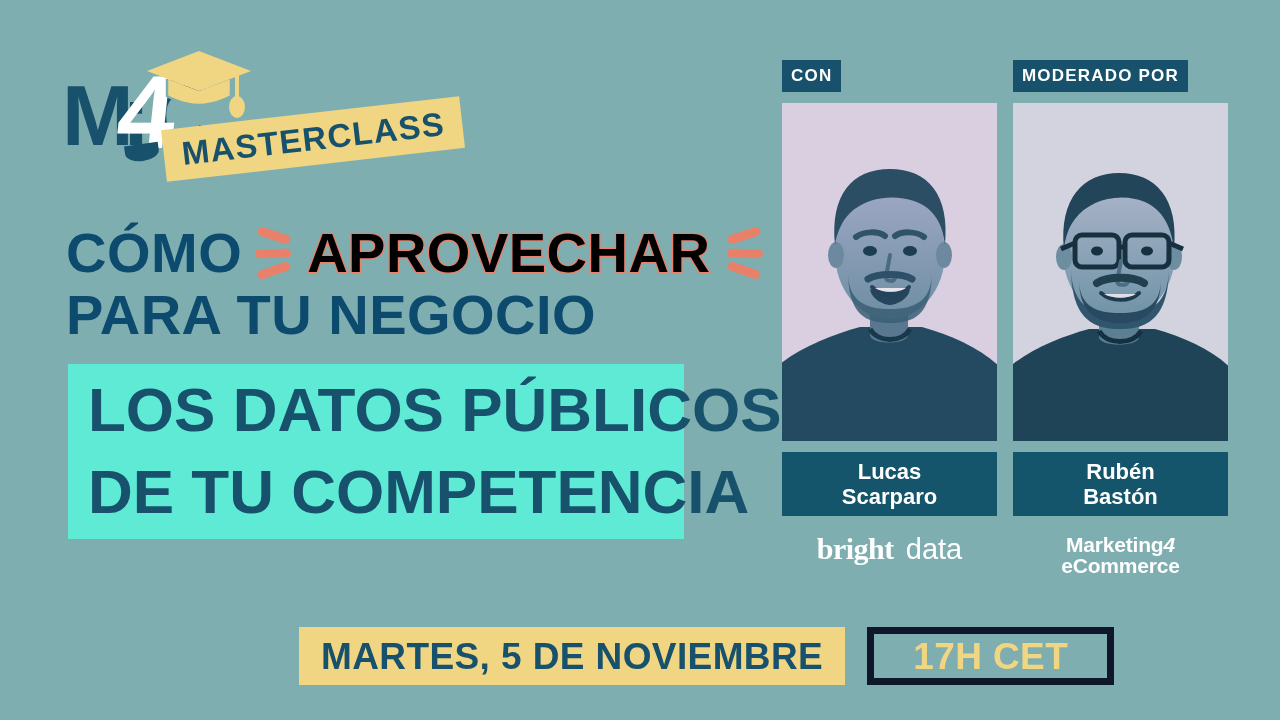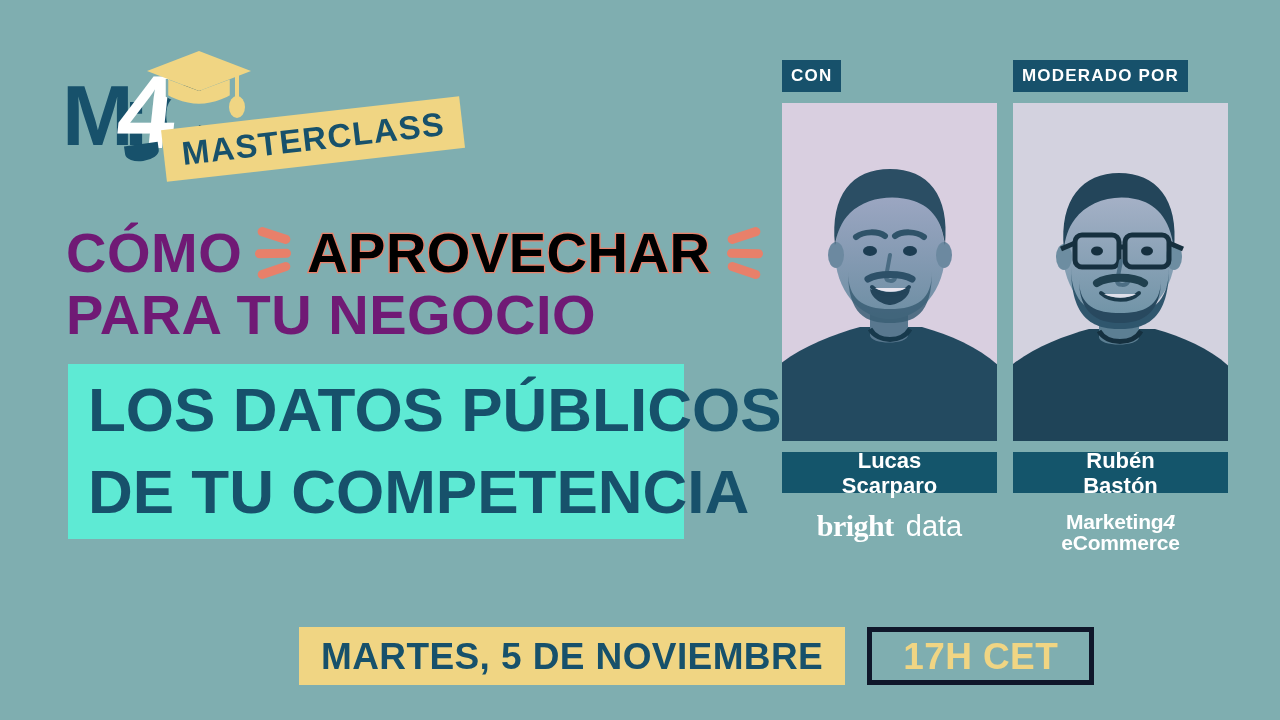--- a/index.html
+++ b/index.html
@@ -117,21 +117,21 @@
     position: relative;
     height: 62px;
     white-space: nowrap;
   }
   .hl-word {
     font-family: "Liberation Sans Narrow", "Liberation Sans", sans-serif;
     font-weight: bold;
     font-size: 56px;
     letter-spacing: 0.5px;
     line-height: 62px;
-    color: #701a75;
+    color: #0c4a6e;
     display: inline-block;
     vertical-align: top;
   }
   .hl-word.accent {
     color: #000000;
     -webkit-text-stroke: 2.5px #E8806A;
     paint-order: stroke fill;
   }
   .burst {
     display: inline-block;
@@ -204,21 +204,21 @@
     background: #D9CFE0;
     position: relative;
     overflow: hidden;
   }
   .portrait.p2 { background: #D3D2DF; }
   .portrait svg { display: block; width: 100%; height: 100%; }
 
   .nameplate {
     margin-top: 11px;
     width: 215px;
-    height: 41px;
+    height: 64px;
     background: #14556B;
     display: flex;
     align-items: center;
     justify-content: center;
     text-align: center;
   }
   .nameplate span {
     font-family: "Liberation Sans", sans-serif;
     font-weight: bold;
     font-size: 22px;
@@ -278,24 +278,24 @@
     font-family: "Liberation Sans Narrow", "Liberation Sans", sans-serif;
     font-weight: bold;
     font-size: 37px;
     letter-spacing: 0.4px;
     color: #17516B;
     line-height: 1;
     white-space: nowrap;
   }
   .time-pill {
     margin-left: 22px;
-    border: 5px solid #0f172a;
+    border: 7px solid #0f172a;
     display: flex;
     align-items: center;
-    padding: 0 31px;
+    padding: 0 39px;
   }
   .time-pill span {
     font-family: "Liberation Sans Narrow", "Liberation Sans", sans-serif;
     font-weight: bold;
     font-size: 37px;
     letter-spacing: 0.4px;
     color: #F0D583;
     line-height: 1;
     white-space: nowrap;
   }

